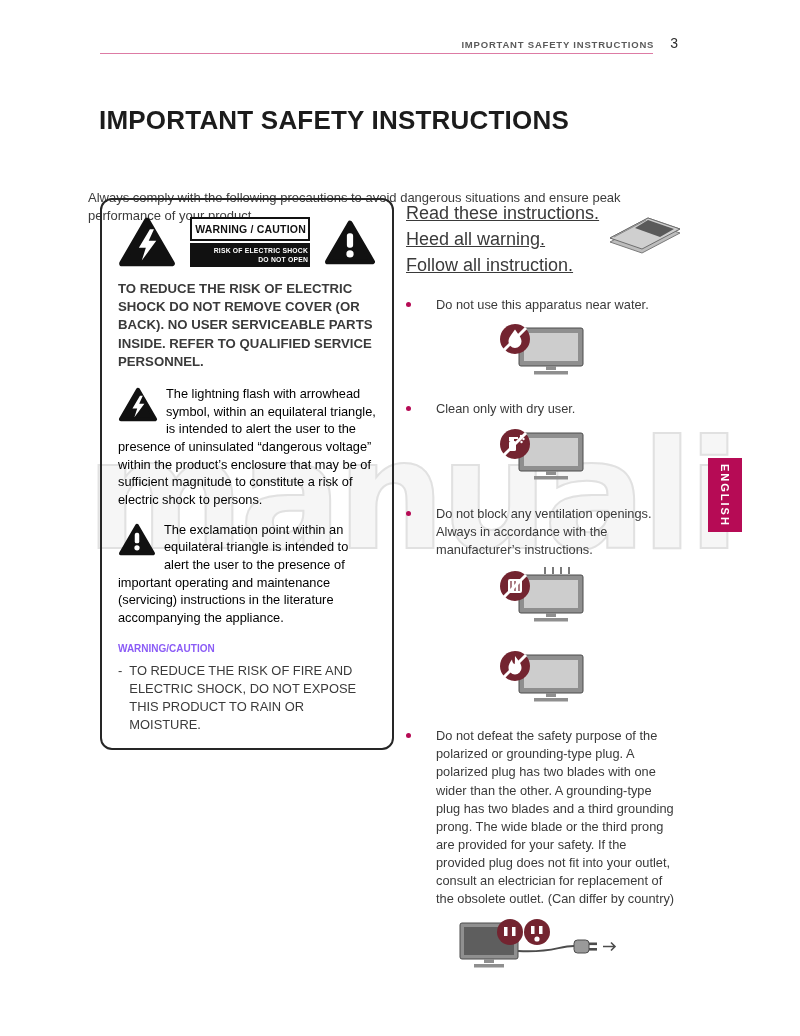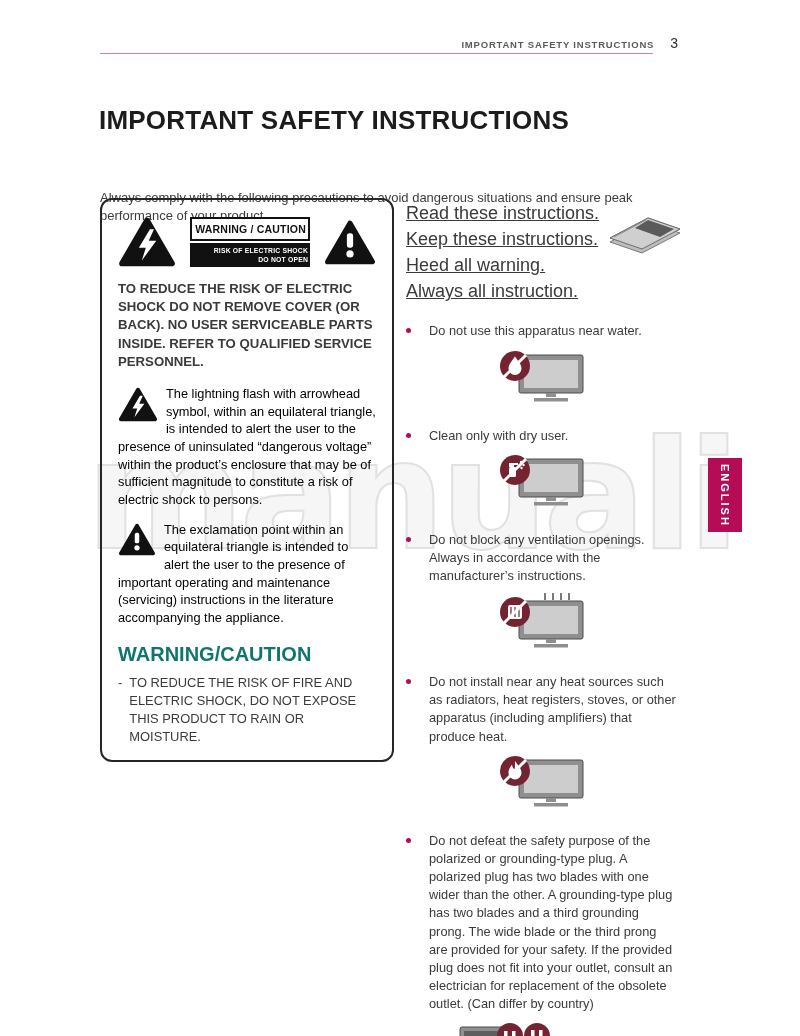--- a/index.html
+++ b/index.html
@@ -23,21 +23,21 @@
   }
   .h-title{font-size:9.5px;letter-spacing:.8px;color:#5a5a5a;font-weight:bold;}
   .h-page{font-size:14px;color:#2e2e2e;}
   .header-rule{position:absolute;top:53px;left:100px;width:553px;border-top:1.5px solid #dd7ba4;z-index:2;}
   
   .main-title{
     position:absolute;top:88px;left:99px;z-index:2;
     font-size:26px;font-weight:bold;color:#1c1c1c;letter-spacing:.2px;
   }
   .intro{
-    position:absolute;top:148px;left:100px;width:580px;z-index:2;
+    position:absolute;top:148px;left:88px;width:580px;z-index:2;
     font-size:13px;line-height:1.4;color:#3c3c3c;margin-top:41px;
   }
   
   .warn-box{
     position:absolute;top:198px;left:100px;width:294px;min-height:540px;z-index:2;
     border:2px solid #262626;border-radius:12px;box-sizing:border-box;
     padding:16px 16px 14px 16px;background:transparent;
   }
   .sym-row{display:flex;align-items:center;justify-content:space-between;margin-bottom:12px;}
   .sym-row svg{display:block;}
@@ -46,28 +46,28 @@
     border:2px solid #111;font-size:10.5px;font-weight:bold;color:#111;
     padding:4px 2px;letter-spacing:.2px;background:#fff;
   }
   .warn-label .wl-bottom{
     background:#111;color:#fff;font-size:6.8px;font-weight:bold;line-height:1.35;
     padding:3px 2px;margin-top:2px;letter-spacing:.2px;
   }
   .p-shock{font-size:13.2px;line-height:1.38;color:#3a3a3a;margin:0 0 14px 0;font-weight:bold;}
   .p-icon{font-size:12.8px;line-height:1.38;color:#000000;margin:0 0 12px 0;}
   .p-icon .fl{float:left;margin:2px 8px 2px 0;}
-  .wc-heading{font-size:20px;font-weight:bold;color:#0f766e;margin:16px 0 8px 0;clear:both;}
+  .wc-heading{font-size:10px;font-weight:bold;color:#8b5cf6;margin:16px 0 8px 0;clear:both;}
   .wc-item{display:flex;gap:7px;font-size:12.9px;line-height:1.4;color:#3a3a3a;}
   
   .right-col{position:absolute;top:200px;left:406px;width:272px;z-index:2;}
   .read-block{position:relative;margin-bottom:18px;min-height:78px;}
   .read-line{font-size:18px;line-height:1.45;text-decoration:underline;color:#3a3a3a;}
   .book{position:absolute;right:-8px;top:6px;}
-  .bullet{display:flex;gap:18px;margin-bottom:4px;}
+  .bullet{display:flex;gap:25px;margin-bottom:4px;}
   .dot{flex:0 0 5px;width:5px;height:5px;border-radius:50%;background:var(--accent,#b60b55);margin-top:6px;}
   .btxt{margin:0;font-size:12.8px;line-height:1.42;color:#3a3a3a;}
   .fig{display:flex;justify-content:center;margin:6px 0 18px 0;}
   
   .side-tab{
     position:absolute;right:58px;top:458px;width:34px;height:74px;z-index:3;
     background:var(--accent,#b60b55);color:#fff;
     display:flex;align-items:center;justify-content:center;
     writing-mode:vertical-rl;font-size:11px;font-weight:bold;letter-spacing:2px;
   }
@@ -137,23 +137,22 @@
   <div class="wc-item">
     <span>-</span>
     <span>TO REDUCE THE RISK OF FIRE AND ELECTRIC SHOCK, DO NOT EXPOSE THIS PRODUCT TO RAIN OR MOISTURE.</span>
   </div>
 </div>
 
 <div class="right-col">
 
   <div class="read-block">
     <div class="read-line">Read these instructions.</div>
-    <div class="read-line">Keep these instructions.</div>
     <div class="read-line">Heed all warning.</div>
-    <div class="read-line">Always all instruction.</div>
+    <div class="read-line">Follow all instruction.</div>
     <span class="book">
       <svg width="84" height="52" viewBox="0 0 84 52">
         <path d="M8 32 L46 12 L78 23 L40 43 Z" fill="#d6d6d6" stroke="#7a7a7a" stroke-width="1"></path>
         <path d="M8 36 L46 16 L78 27 L40 47 Z" fill="#bdbdbd" stroke="#7a7a7a" stroke-width="1"></path>
         <path d="M8 32 L46 12 L78 23 L40 43 Z" fill="#cfcfcf" stroke="#6e6e6e" stroke-width="1"></path>
         <path d="M46 14 L72 23 L58 31 L33 22 Z" fill="#5a5a5a"></path>
         <path d="M12 31 L44 14" stroke="#8a8a8a" stroke-width="1" fill="none"></path>
       </svg>
     </span>
   </div>
@@ -217,24 +216,20 @@
       <rect x="21" y="14" width="14" height="14" rx="2" fill="#fff"></rect>
       <g stroke="#732430" stroke-width="1.2">
         <line x1="24" y1="16" x2="24" y2="26"></line>
           <line x1="28" y1="16" x2="28" y2="26"></line>
           <line x1="32" y1="16" x2="32" y2="26"></line>
       </g>
       <line x1="17" y1="32" x2="39" y2="10" stroke="#fff" stroke-width="3"></line>
     </svg>
   </div>
 
-  <div class="bullet">
-    <span class="dot"></span>
-    <p class="btxt">Do not install near any heat sources such as radiators, heat registers, stoves, or other apparatus (including amplifiers) that produce heat.</p>
-  </div>
   <div class="fig">
     <svg width="110" height="62" viewBox="0 0 110 62">
       <rect x="32" y="8" width="64" height="38" rx="2" fill="#8f8f8f" stroke="#4c4c4c"></rect>
       <rect x="37" y="13" width="54" height="28" fill="#cdcdcd"></rect>
       <rect x="59" y="46" width="10" height="4" fill="#8f8f8f"></rect>
       <rect x="47" y="51" width="34" height="3.5" fill="#8f8f8f"></rect>
       <circle cx="28" cy="19" r="15" fill="#732430"></circle>
       <path d="M28 9 c3 4.5 6.5 7 6.5 12 a6.5 6.5 0 0 1 -13 0 c0 -3.5 1.5 -5.5 3.5 -8.5 c0.3 2.5 1 3.8 2.6 4.8 c0.6 -2.8 0.2 -5.3 0.4 -8.3 z" fill="#fff"></path>
       <line x1="17" y1="30" x2="39" y2="8" stroke="#fff" stroke-width="3"></line>
     </svg>

